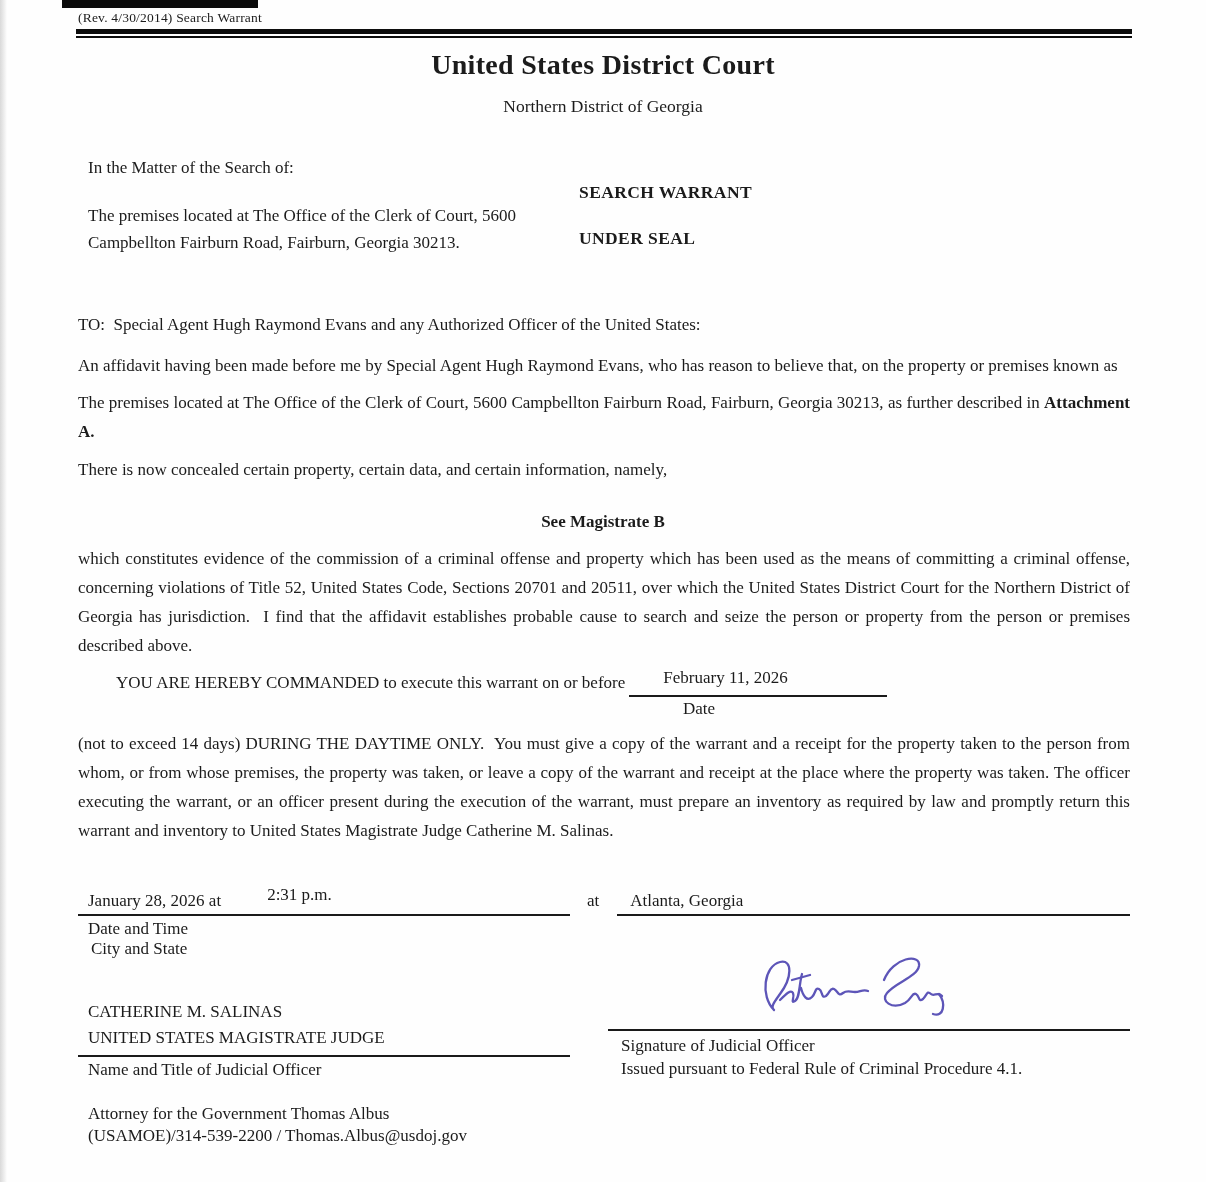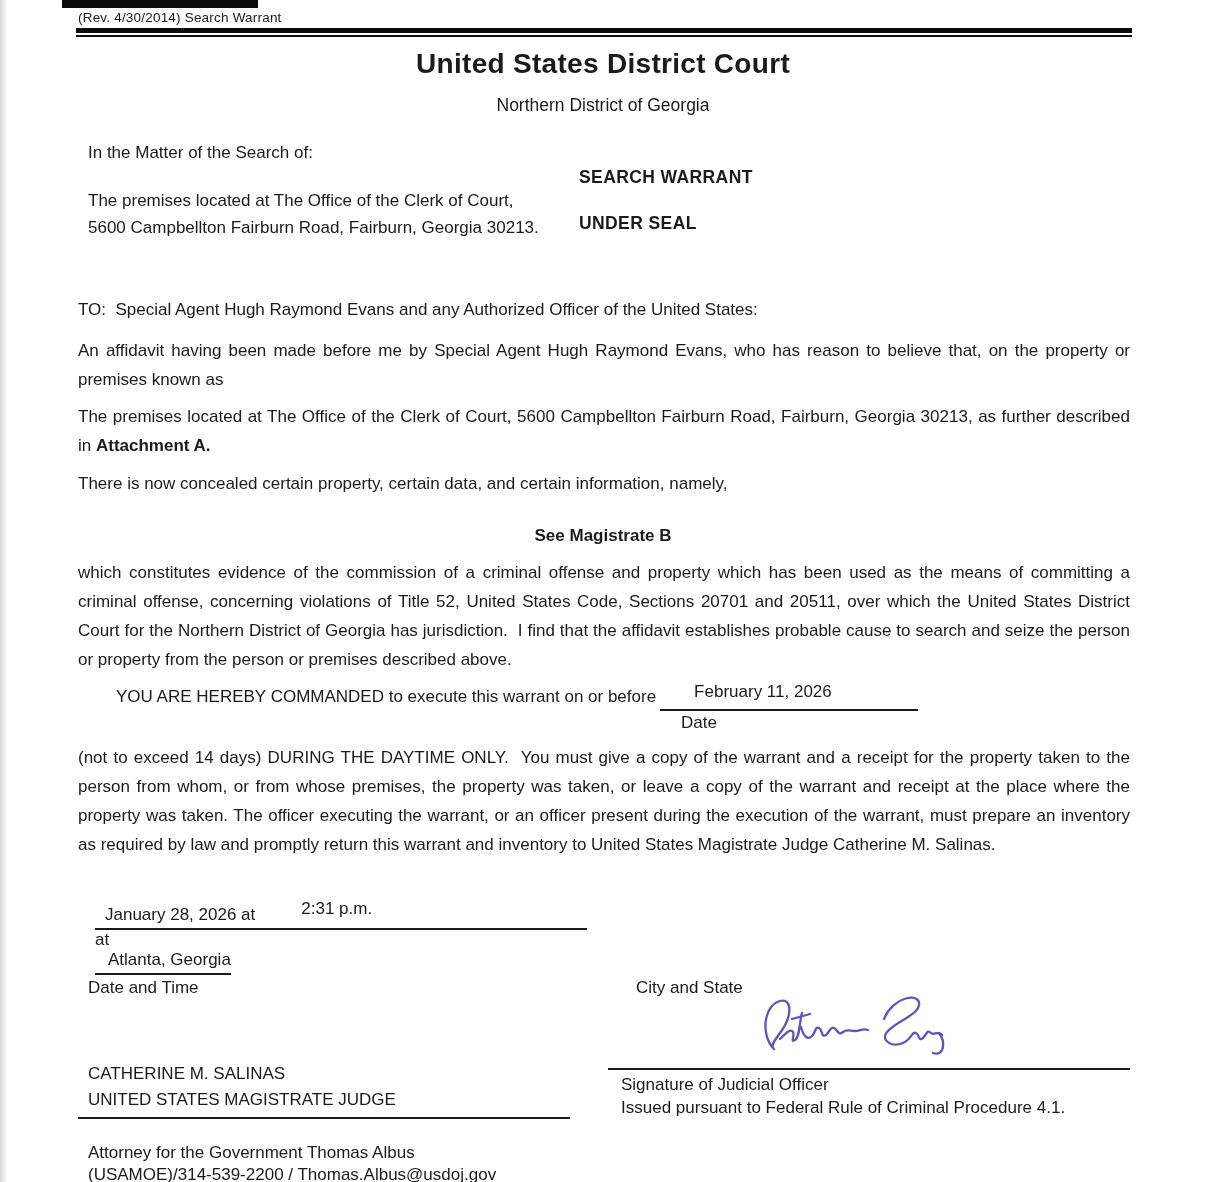--- a/index.html
+++ b/index.html
@@ -1,55 +1,55 @@
 <!DOCTYPE html>
 <html><head>
 <meta charset="utf-8">
 <style>
   html,body{margin:0;padding:0;background:#fff;}
   .page{
     position:relative;
     width:1206px;height:1182px;
     background:#fefefe;
-    font-family:Liberation Sans, sans-serif;
+    font-family:Liberation Serif, serif;
     color:#1b1b1b;
     overflow:hidden;
     box-sizing:border-box;
   }
   .edge-shade{position:absolute;left:0;top:0;width:7px;height:100%;
     background:linear-gradient(to right,#d9d9d9,#f2f2f2 70%,#fefefe);}
   .redaction-bar{position:absolute;left:62px;top:0;width:196px;height:8px;background:#0b0b0b;}
   .rev-line{margin:10px 76px 0 78px;font-size:13.5px;letter-spacing:.2px;}
   .header-rule{margin:3px 74px 0 76px;height:2px;background:#fff;
     border-top:5px solid #0d0d0d;border-bottom:2px solid #0d0d0d;}
   .court-title{margin-top:11px;text-align:center;font-size:28px;font-weight:bold;letter-spacing:.3px;}
   .district{margin-top:15px;text-align:center;font-size:17.5px;}
-  .matter-row{display:flex;margin:27px 76px 0 78px;}
+  .matter-row{display:flex;margin:41px 76px 0 78px;}
   .matter-left{width:501px;flex:none;}
   .matter-heading{font-size:17px;margin-left:10px;}
   .matter-premises{margin:24px 0 0 10px;width:455px;font-size:17px;line-height:27px;}
   .warrant-col{flex:1;padding-top:24px;}
   .w-title{font-size:17.5px;font-weight:bold;letter-spacing:.4px;}
   .w-case{margin-top:17px;font-size:17.5px;}
   .w-case b{letter-spacing:.2px;}
   .w-seal{margin-top:25px;font-size:17.5px;font-weight:bold;letter-spacing:.4px;}
   .para{margin:12px 76px 0 78px;font-size:17px;line-height:29px;text-align:justify;}
   .para.first{margin-top:54px;text-align:left;}
   .center-bold{margin-top:28px;text-align:center;font-weight:bold;font-size:17px;}
   .commanded-row{display:flex;align-items:baseline;margin:13px 76px 0 116px;font-size:17px;}
   .blank-date{flex:none;width:258px;border-bottom:2px solid #1a1a1a;margin-left:4px;
     padding:0 0 2px 34px;box-sizing:border-box;}
   .blank-date span{position:relative;top:-5px;display:inline-block;}
   .date-label{width:258px;margin-left:570px;text-align:center;font-size:17px;margin-top:2px;}
-  .exec-row{display:flex;align-items:baseline;margin:46px 76px 0 78px;font-size:17px;flex-direction:column;}
+  .exec-row{display:flex;align-items:baseline;margin:46px 76px 0 78px;font-size:17px;}
   .exec-left{flex:none;width:492px;border-bottom:2px solid #1a1a1a;padding:0 0 3px 10px;box-sizing:border-box;}
   .exec-time{margin-left:46px;position:relative;top:-6px;display:inline-block;}
   .exec-at{flex:none;margin:0 18px 0 17px;}
   .exec-right{flex:1;border-bottom:2px solid #1a1a1a;padding:0 0 3px 13px;}
-  .under-labels{display:flex;margin:3px 76px 0 78px;font-size:17px;}
+  .under-labels{display:flex;margin:3px 76px 0 78px;font-size:17px;flex-direction:column;}
   .ul-left{flex:none;width:492px;padding-left:10px;box-sizing:border-box;}
   .ul-spacer{flex:none;width:53px;}
   .ul-right{flex:1;padding-left:13px;}
   .judicial-row{display:flex;margin:20px 76px 0 78px;font-size:17px;align-items:flex-end;}
   .jud-left{flex:none;width:492px;}
   .jud-lines{border-bottom:2px solid #1a1a1a;padding:0 0 4px 10px;line-height:26px;}
   .jud-label{padding-left:10px;margin-top:3px;}
   .jud-spacer{flex:none;width:38px;}
   .jud-right{flex:1;position:relative;}
   .sig-space{height:50px;border-bottom:2px solid #1a1a1a;position:relative;}
@@ -108,20 +108,21 @@
     <div class="ul-spacer"></div>
     <div class="ul-right">City and State</div>
   </div>
 
   <div class="judicial-row">
     <div class="jud-left">
       <div class="jud-lines">
         <div>CATHERINE M. SALINAS</div>
         <div>UNITED STATES MAGISTRATE JUDGE</div>
       </div>
+      <div class="jud-label">Name and Title of Judicial Officer</div>
     </div>
     <div class="jud-spacer"></div>
     <div class="jud-right">
       <div class="sig-space">
         <svg class="sig-svg" width="215" height="80" viewBox="0 0 215 80">
           <g fill="none" stroke="#5d55b8" stroke-width="2.3" stroke-linecap="round" stroke-linejoin="round">
             <path d="M18,62 C4,48 8,18 24,14 C37,11 36,30 24,46 C19,53 14,59 18,62" stroke="#5d55b8"></path>
             <path d="M24,52 C30,46 35,41 37,45 C39,49 34,56 39,53 C44,50 43,36 46,26 M45,40 C47,48 51,54 56,49 C60,45 59,39 63,41 C67,43 65,51 70,48 C74,45 74,39 78,41 C82,43 82,49 87,45 C91,42 94,44 99,44 C104,44 107,41 112,43" stroke="#5d55b8"></path>
             <path d="M36,32 L54,27" stroke="#5d55b8"></path>
             <path d="M128,32 C137,9 165,5 163,18 C161,29 140,34 131,45 C124,53 136,62 149,55 C156,51 156,44 160,46 C164,48 162,55 167,51 C171,47 171,42 175,46 C178,49 182,43 186,48" stroke="#5d55b8"></path>

